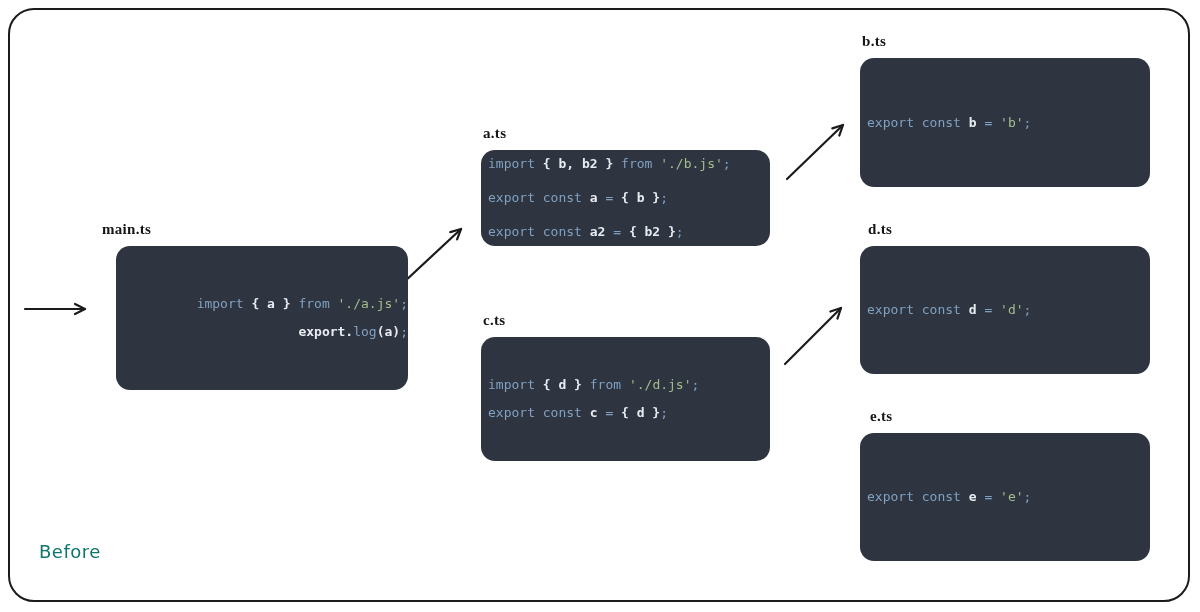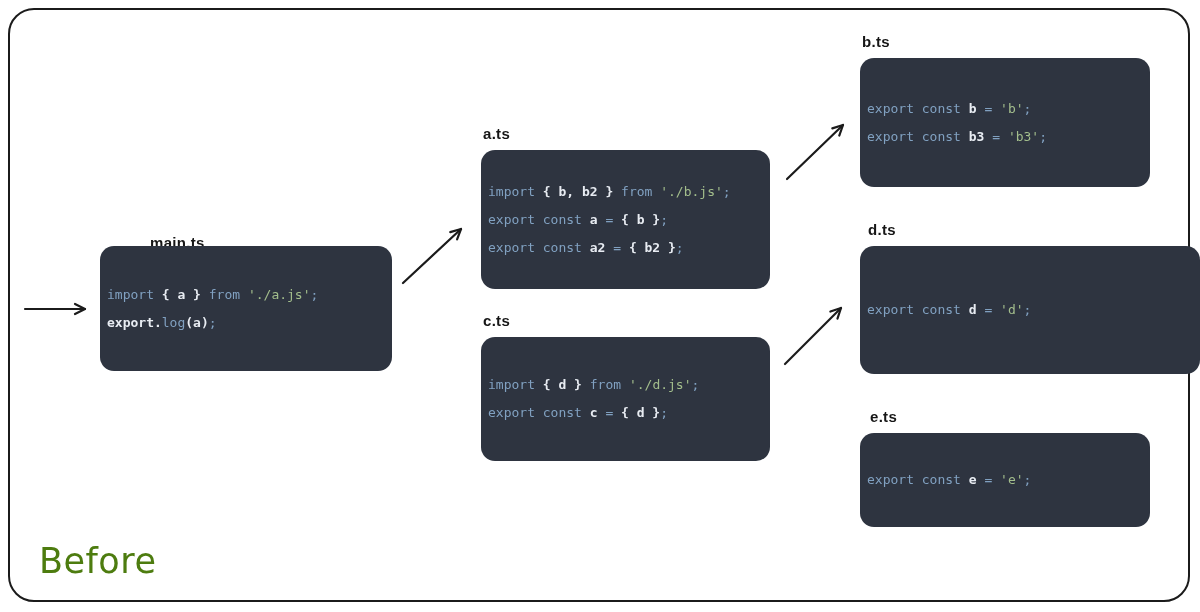--- a/index.html
+++ b/index.html
@@ -27,21 +27,21 @@
   #arrows-svg {
     position: absolute;
     left: 0;
     top: 0;
     width: 1200px;
     height: 612px;
     pointer-events: none;
   }
   .file-label {
     position: absolute;
-    font-family: Liberation Sans, sans-serif;
+    font-family: Liberation Serif, serif;
     font-size: 15px;
     font-weight: 600;
     letter-spacing: 0.3px;
     color: #161616;
     white-space: nowrap;
   }
   .code-box {
     position: absolute;
     box-sizing: border-box;
     background: var(--box-bg, #2e3440);
@@ -59,68 +59,67 @@
     white-space: pre;
   }
   .tok-kw  { color: var(--kw,  #81a1c1); }
   .tok-id  { color: var(--id,  #e8ecf2); font-weight: bold; }
   .tok-str { color: var(--str, #a3be8c); }
   .before-label {
     position: absolute;
     left: 39px;
     top: 541px;
     font-family: "DejaVu Sans", sans-serif;
-    font-size: 35px;
+    font-size: 18px;
     font-weight: 500;
     letter-spacing: 0.5px;
-    color: #4d7c0f;
+    color: #0f766e;
   }
 </style>
 </head>
 <body style="background: rgb(255, 255, 255);">
 
 <div class="frame"></div>
 
 <svg id="arrows-svg" viewBox="0 0 1200 612">
   <defs>
     <marker id="ah" markerUnits="userSpaceOnUse" markerWidth="18" markerHeight="18" refX="13" refY="8" orient="auto">
       <path d="M3,3 L13,8 L3,13" fill="none" stroke="#1b1b1b" stroke-width="2.2" stroke-linecap="round" stroke-linejoin="round"></path>
     </marker>
   </defs>
 <path d="M25,309 Q55,309 85,309" fill="none" stroke="#1b1b1b" stroke-width="2.2" stroke-linecap="round" marker-end="url(#ah)"></path>
     <path d="M403,283 Q432,256 461,229" fill="none" stroke="#1b1b1b" stroke-width="2.2" stroke-linecap="round" marker-end="url(#ah)"></path>
     <path d="M787,179 Q815,152 843,125" fill="none" stroke="#1b1b1b" stroke-width="2.2" stroke-linecap="round" marker-end="url(#ah)"></path>
     <path d="M785,364 Q813,336 841,308" fill="none" stroke="#1b1b1b" stroke-width="2.2" stroke-linecap="round" marker-end="url(#ah)"></path>
   </svg>
 
 <div id="nodes">
-    <div class="file-label" style="left: 102px; top: 234px; margin-left: 48px;">main.ts</div>
-    <div class="code-box" style="left: 100px; top: 246px; width: 292px; height: 125px;">
+    <div class="file-label" style="left: 102px; top: 221px;">main.ts</div>
+    <div class="code-box" style="left: 116px; top: 246px; width: 292px; height: 144px; text-align: right;">
       <div class="code-line"><span class="tok-kw">import </span><span class="tok-id">{ a } </span><span class="tok-kw">from </span><span class="tok-str">'./a.js'</span><span class="tok-kw">;</span></div>
       <div class="code-line"><span class="tok-id">export.</span><span class="tok-kw">log</span><span class="tok-id">(a)</span><span class="tok-kw">;</span></div>
     </div>
     <div class="file-label" style="left: 483px; top: 125px;">a.ts</div>
-    <div class="code-box" style="left: 481px; top: 150px; width: 289px; height: 139px;">
+    <div class="code-box" style="left: 481px; top: 150px; width: 289px; height: 96px; justify-content: space-between;">
       <div class="code-line"><span class="tok-kw">import </span><span class="tok-id">{ b, b2 } </span><span class="tok-kw">from </span><span class="tok-str">'./b.js'</span><span class="tok-kw">;</span></div>
       <div class="code-line"><span class="tok-kw">export const </span><span class="tok-id">a </span><span class="tok-kw">= </span><span class="tok-id">{ b }</span><span class="tok-kw">;</span></div>
       <div class="code-line"><span class="tok-kw">export const </span><span class="tok-id">a2 </span><span class="tok-kw">= </span><span class="tok-id">{ b2 }</span><span class="tok-kw">;</span></div>
     </div>
     <div class="file-label" style="left: 862px; top: 33px;">b.ts</div>
     <div class="code-box" style="left: 860px; top: 58px; width: 290px; height: 129px;">
       <div class="code-line"><span class="tok-kw">export const </span><span class="tok-id">b </span><span class="tok-kw">= </span><span class="tok-str">'b'</span><span class="tok-kw">;</span></div>
-      <div class="code-line"><span class="tok-kw">export const </span><span class="tok-id">b3 </span><span class="tok-kw">= </span><span class="tok-str">'b3'</span><span class="tok-kw">;</span></div>
     </div>
     <div class="file-label" style="left: 483px; top: 312px;">c.ts</div>
     <div class="code-box" style="left: 481px; top: 337px; width: 289px; height: 124px;">
       <div class="code-line"><span class="tok-kw">import </span><span class="tok-id">{ d } </span><span class="tok-kw">from </span><span class="tok-str">'./d.js'</span><span class="tok-kw">;</span></div>
       <div class="code-line"><span class="tok-kw">export const </span><span class="tok-id">c </span><span class="tok-kw">= </span><span class="tok-id">{ d }</span><span class="tok-kw">;</span></div>
     </div>
     <div class="file-label" style="left: 868px; top: 221px;">d.ts</div>
-    <div class="code-box" style="left: 860px; top: 246px; width: 340px; height: 128px;">
+    <div class="code-box" style="left: 860px; top: 246px; width: 290px; height: 128px;">
       <div class="code-line"><span class="tok-kw">export const </span><span class="tok-id">d </span><span class="tok-kw">= </span><span class="tok-str">'d'</span><span class="tok-kw">;</span></div>
     </div>
     <div class="file-label" style="left: 862px; top: 408px; margin-left: 8px;">e.ts</div>
-    <div class="code-box" style="left: 860px; top: 433px; width: 290px; height: 94px;">
+    <div class="code-box" style="left: 860px; top: 433px; width: 290px; height: 128px;">
       <div class="code-line"><span class="tok-kw">export const </span><span class="tok-id">e </span><span class="tok-kw">= </span><span class="tok-str">'e'</span><span class="tok-kw">;</span></div>
     </div>
   </div>
 
 <div class="before-label">Before</div>
 
 </body></html>

